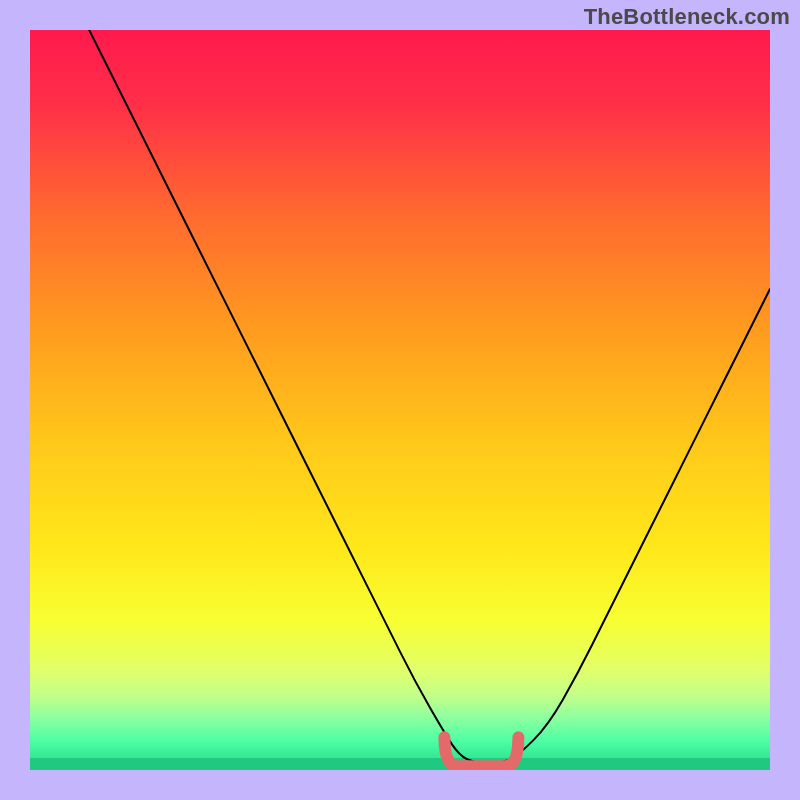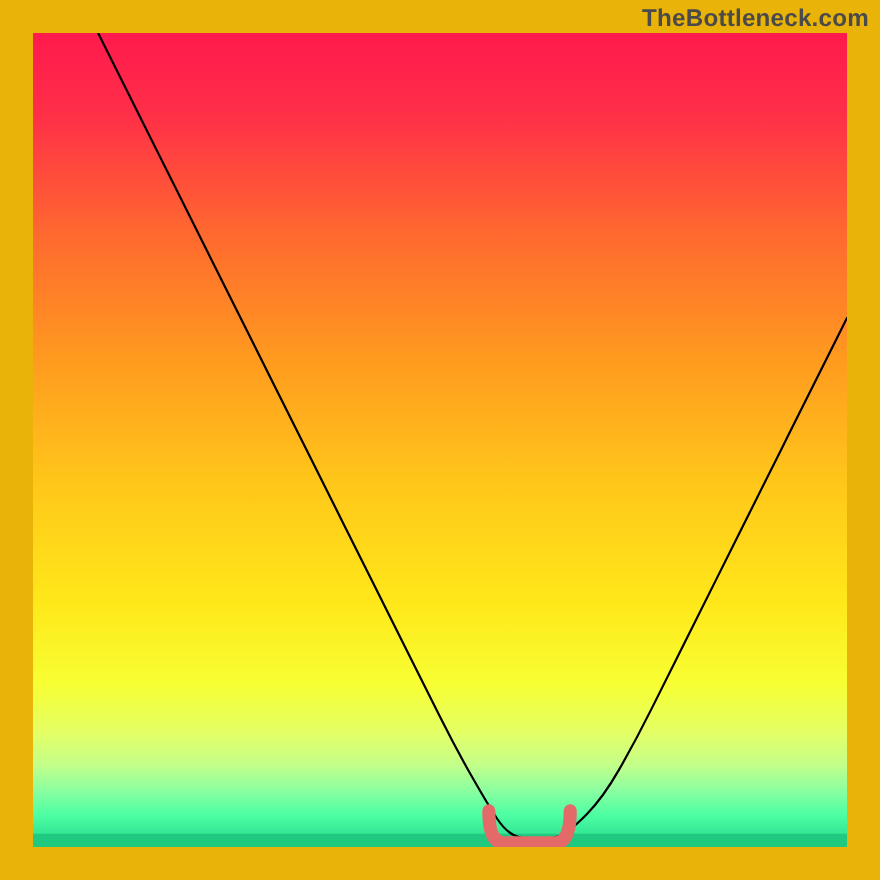--- a/index.html
+++ b/index.html
@@ -7,21 +7,21 @@
     padding: 0;
     width: 800px;
     height: 800px;
     background: #000;
     overflow: hidden;
   }
   .outer {
     position: relative;
     width: 800px;
     height: 800px;
-    background: #eab308;
+    background: #c4b5fd;
   }
   .watermark {
     position: absolute;
     top: 4px;
     right: 10px;
     font-family: Arial, Helvetica, sans-serif;
     font-size: 22px;
     font-weight: 600;
     color: #4a4a4a;
     letter-spacing: 0.2px;

